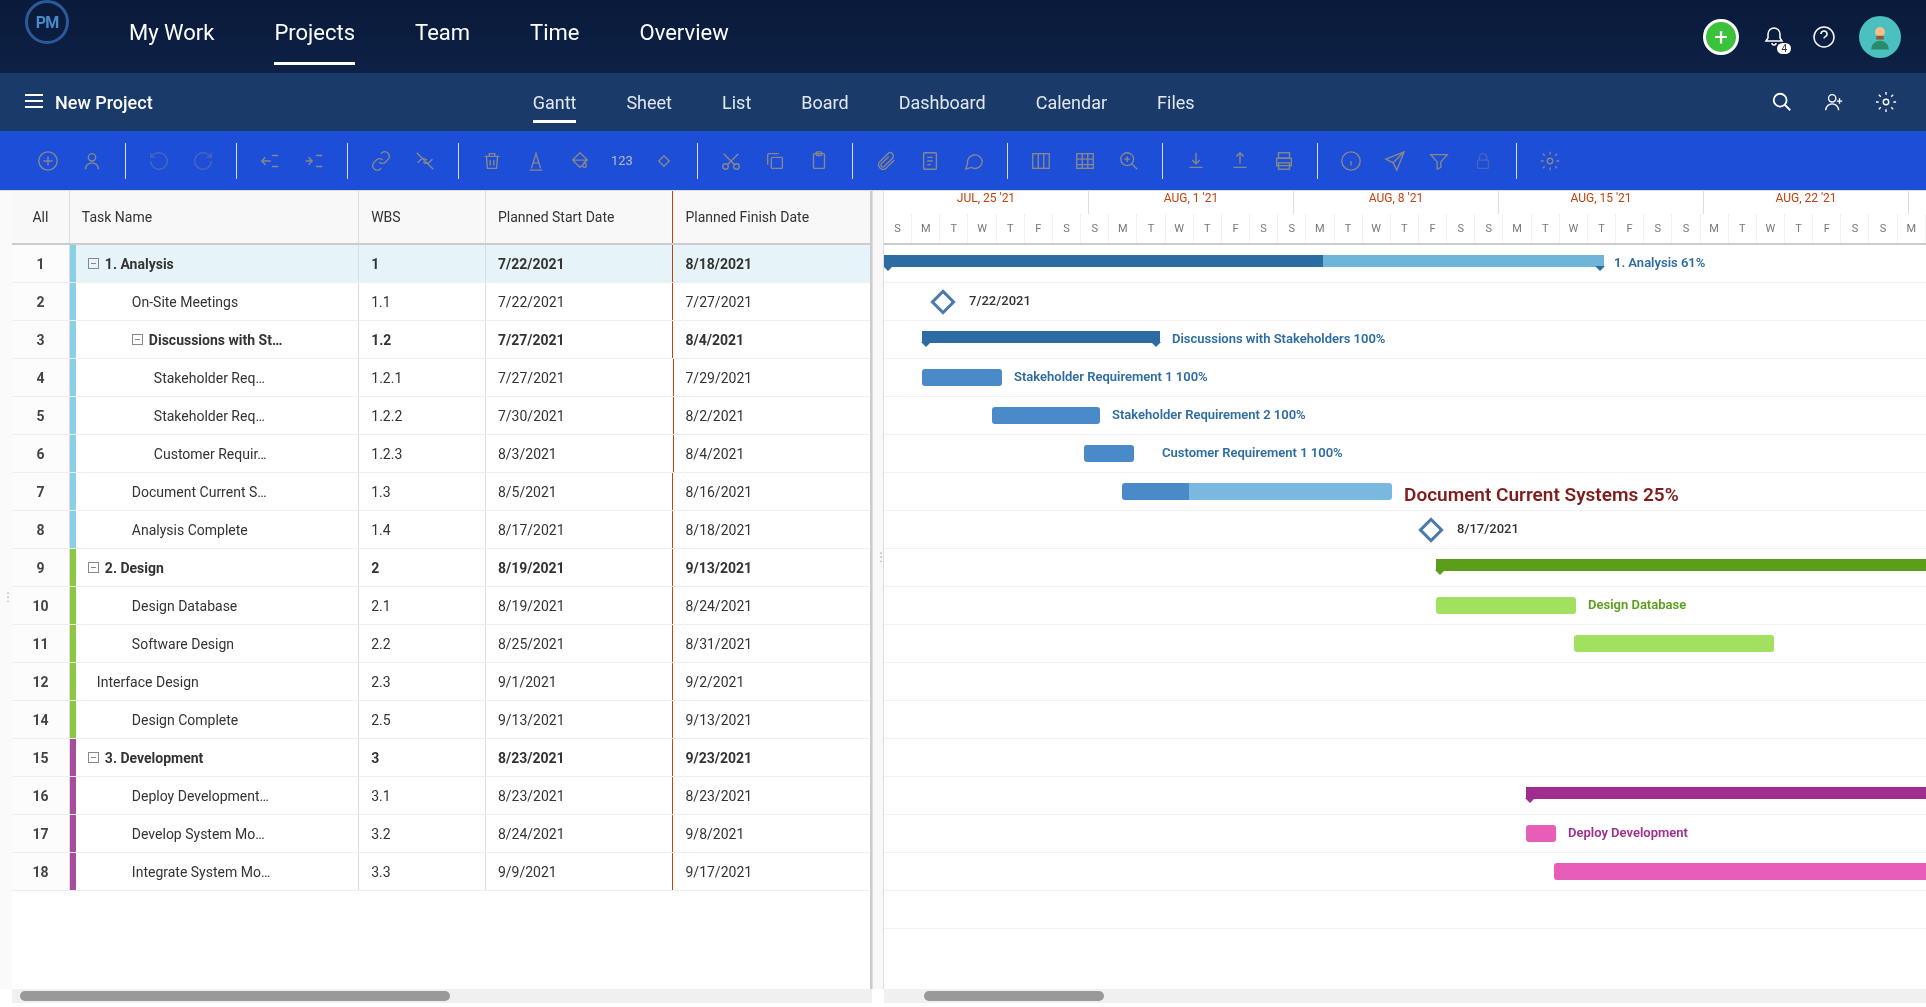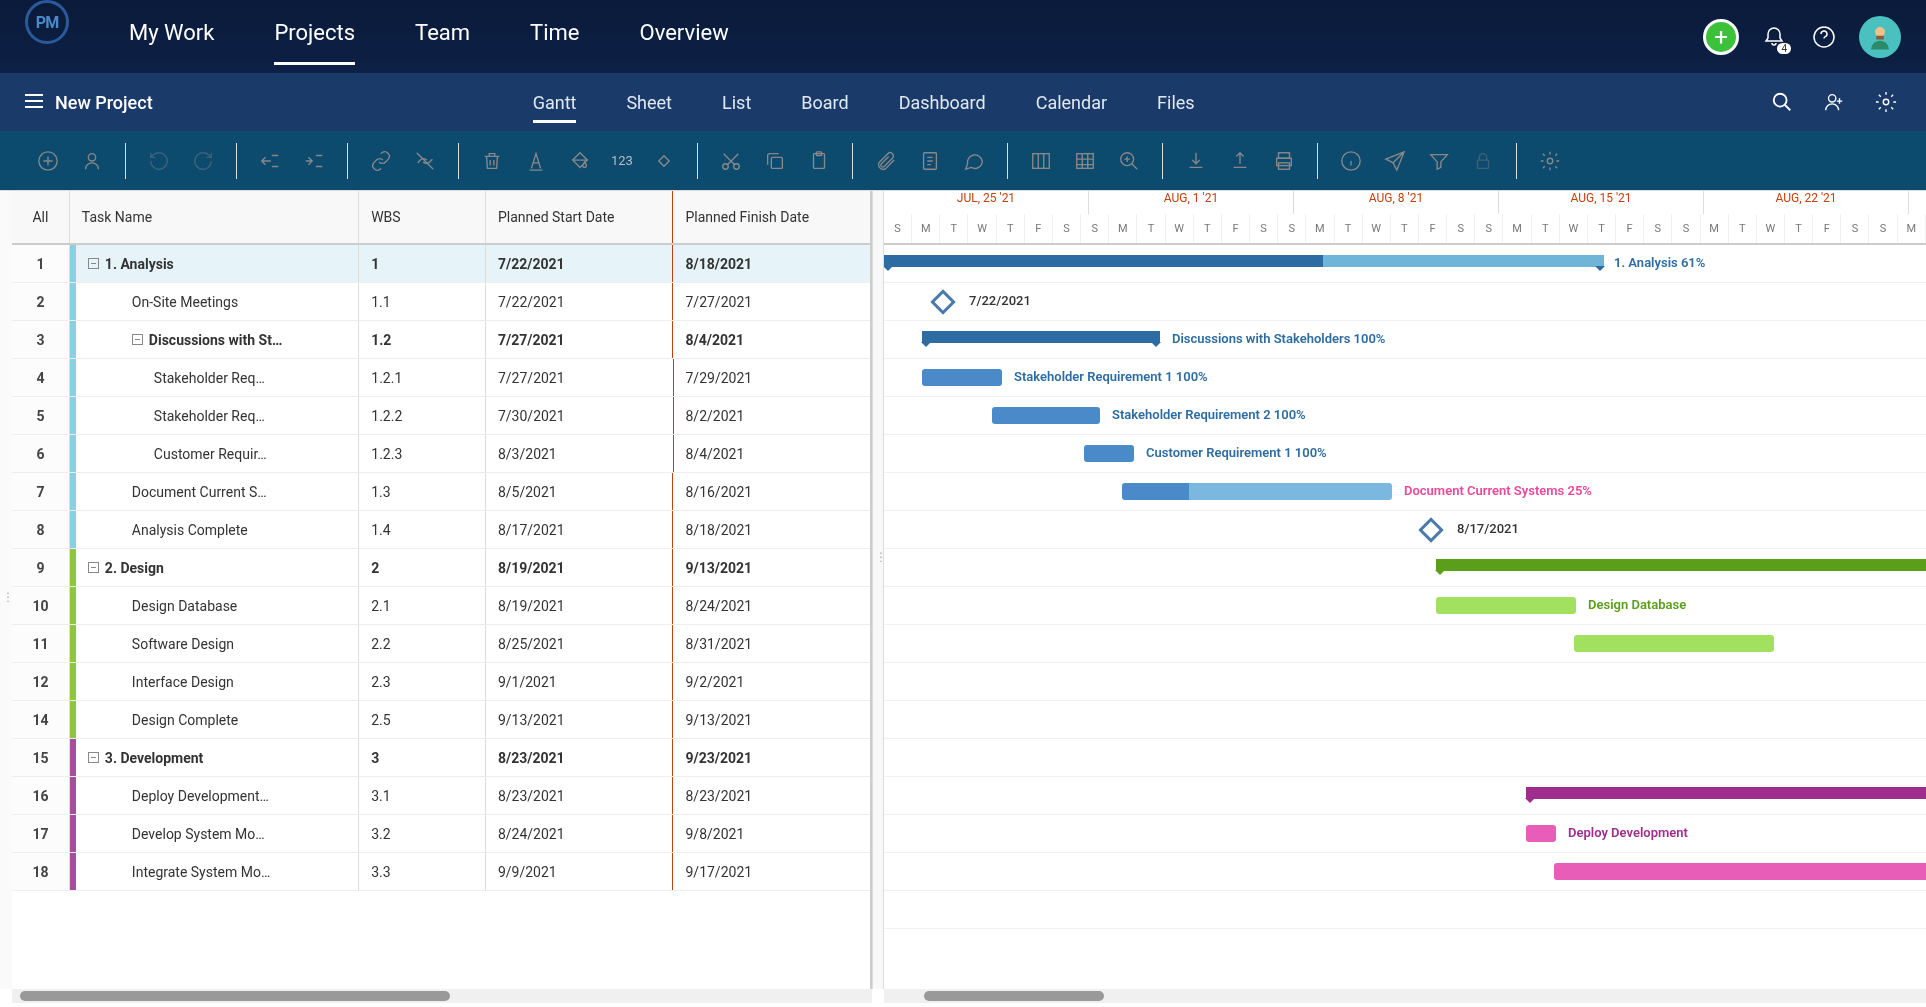--- a/index.html
+++ b/index.html
@@ -20,21 +20,21 @@
 
 .subnav { height:58px; background:#1a3a6a; display:flex; align-items:center; padding:0 25px; }
 .ham { color:#fff; margin-right:12px; cursor:pointer; }
 .proj-title { color:#fff; font-size:18px; font-weight:500; }
 .subnav-links { display:flex; gap:50px; margin-left:380px; }
 .subnav-link { color:#e0e8f0; font-size:18px; cursor:pointer; padding:15px 0; position:relative; }
 .subnav-link.active::after { content:''; position:absolute; bottom:5px; left:0; right:0; height:3px; background:#fff; }
 .subnav-right { margin-left:auto; display:flex; gap:22px; color:#fff; }
 
 
-.toolbar { height:60px; background:#0c4a6e; border-bottom:1px solid #ddd; display:flex; align-items:center; padding:0 25px; gap:0; }
+.toolbar { height:60px; background:#1d4ed8; border-bottom:1px solid #ddd; display:flex; align-items:center; padding:0 25px; gap:0; }
 .tb-group { display:flex; align-items:center; gap:18px; padding:0 20px; border-right:1px solid #ddd; height:36px; }
 .tb-group:first-child { padding-left:10px; }
 .tb-group:last-child { border-right:none; }
 .tb-icon { width:26px; height:26px; color:#888; cursor:pointer; display:flex; align-items:center; justify-content:center; }
 .tb-icon svg { width:22px; height:22px; stroke:#888; fill:none; stroke-width:1.5; }
 .tb-num { color:#bbb; font-size:13px; }
 
 
 .main { display:flex; height:calc(100% - 73px - 58px - 60px - 18px); }
 .left { width:860px; display:flex; flex-direction:column; border-right:2px solid #ccc; }
@@ -465,21 +465,21 @@
           <div class="col-name" style="padding-left:62px">
             <span>Software Design</span>
           </div>
           <div class="col-wbs">2.2</div>
           <div class="col-start">8/25/2021</div>
           <div class="col-finish">8/31/2021</div>
         </div>
         <div class="grid-row">
           <div class="col-num">12</div>
           <div class="row-bar" style="background:#8dc63f"></div>
-          <div class="col-name" style="padding-left:62px">
+          <div class="col-name" style="padding-left:27px">
             <span>Interface Design</span>
           </div>
           <div class="col-wbs">2.3</div>
           <div class="col-start">9/1/2021</div>
           <div class="col-finish">9/2/2021</div>
         </div>
         <div class="grid-row">
           <div class="col-num">14</div>
           <div class="row-bar" style="background:#8dc63f"></div>
           <div class="col-name" style="padding-left:62px">
@@ -600,25 +600,25 @@
         <div class="gantt-row">
           <div class="bar" style="left: 38px; width: 80px; background: rgb(74, 138, 200);"></div>
           <span style="position: absolute; left: 130px; top: 10px; font-size: 13px; font-weight: 600; color: rgb(45, 108, 162); white-space: nowrap;">Stakeholder Requirement 1  100%</span>
         </div>
         <div class="gantt-row">
           <div class="bar" style="left: 108px; width: 108px; background: rgb(74, 138, 200);"></div>
           <span style="position: absolute; left: 228px; top: 10px; font-size: 13px; font-weight: 600; color: rgb(45, 108, 162); white-space: nowrap;">Stakeholder Requirement 2  100%</span>
         </div>
         <div class="gantt-row">
           <div class="bar" style="left: 200px; width: 50px; background: rgb(74, 138, 200);"></div>
-          <span style="position: absolute; left: 262px; top: 10px; font-size: 13px; font-weight: 600; color: rgb(45, 108, 162); white-space: nowrap;">Customer Requirement 1  100%</span>
+          <span style="position: absolute; left: 278px; top: 10px; font-size: 13px; font-weight: 600; color: rgb(45, 108, 162); white-space: nowrap;">Customer Requirement 1  100%</span>
         </div>
         <div class="gantt-row">
           <div class="bar" style="left: 238px; width: 270px; background: linear-gradient(90deg, rgb(74, 138, 200) 25%, rgb(122, 184, 224) 25%);"></div>
-          <span style="position: absolute; left: 520px; top: 10px; font-size: 13px; font-weight: 600; color: #ec4899; white-space: nowrap;">Document Current Systems  25%</span>
+          <span style="position: absolute; left: 520px; top: 10px; font-size: 19px; font-weight: 600; color: #7f1d1d; white-space: nowrap;">Document Current Systems  25%</span>
         </div>
         <div class="gantt-row">
           <div class="milestone" style="left: 538px;"></div>
           <span style="position: absolute; left: 573px; top: 10px; font-size: 13px; color: rgb(51, 51, 51); font-weight: 500;">8/17/2021</span>
         </div>
         <div class="gantt-row">
           <div class="bar summary" style="left: 552px; width: 520px; background: rgb(90, 158, 26); --tc: #5a9e1a; border-top-right-radius: 0px; border-bottom-right-radius: 0px;"></div>
         </div>
         <div class="gantt-row">
           <div class="bar" style="left: 552px; width: 140px; background: rgb(162, 224, 96);"></div>

